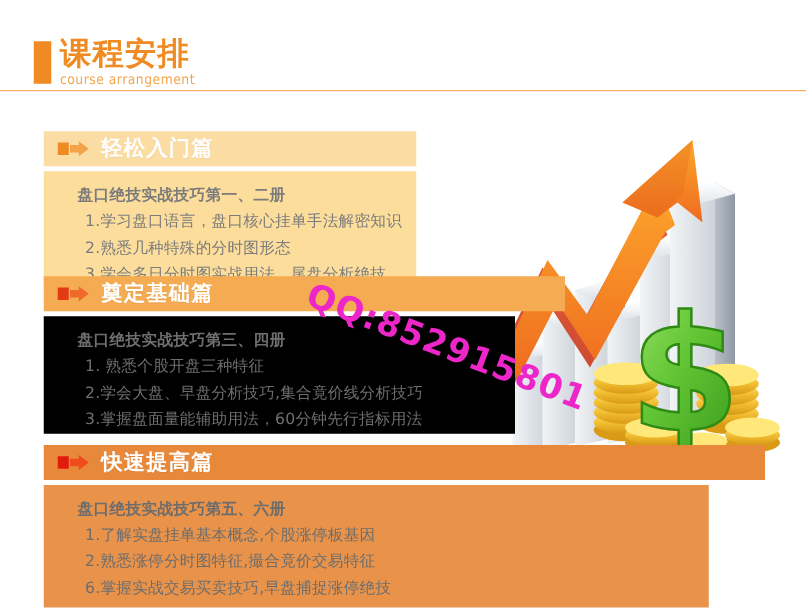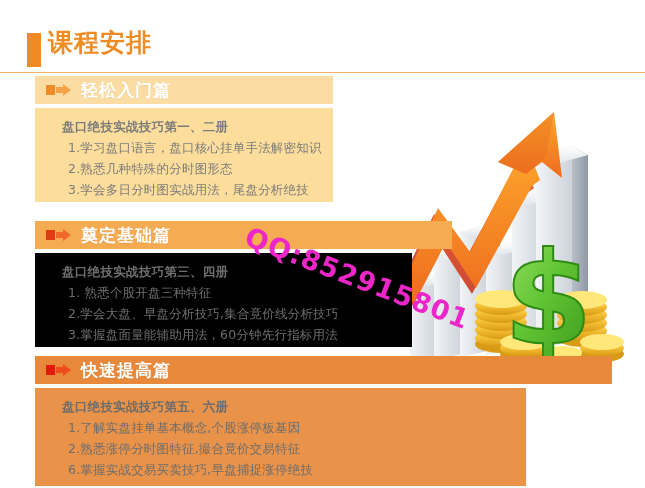--- a/index.html
+++ b/index.html
@@ -37,54 +37,55 @@
   .sec-body .lead{
     font-size:12.5px;line-height:21px;font-weight:bold;color:#6b6b6b;
     padding-left:27px;padding-top:8px;letter-spacing:.3px;
   }
   .sec-body .li{
     font-size:12.5px;line-height:21px;color:#6b6b6b;
     padding-left:33px;letter-spacing:.2px;
   }
 
   
-  #sec1{left:35px;top:76px;width:298px;}
+  #sec1{left:35px;top:105px;width:298px;}
   #sec1 .sec-bar{background:#fbdda4;width:298px;}
   #sec1 .sec-body{background:#fcdd9b;width:298px;height:94px;margin-top:4px;}
   #sec1 .lead,#sec1 .li{color:#7c7c7c;}
 
   
   #sec2{left:35px;top:221px;width:377px;}
   #sec2 .sec-bar{background:#f4ab51;width:377px;padding-left:40px;}
   #sec2 .sec-body{background:#000000;width:377px;height:94px;margin-top:4px;}
   #sec2 .lead,#sec2 .li{color:#6e6e6e;}
 
   
   #sec3{left:35px;top:356px;width:577px;}
   #sec3 .sec-bar{background:#e8883a;width:577px;}
-  #sec3 .sec-body{background:#e99249;width:491px;height:98px;margin-top:4px;}
+  #sec3 .sec-body{background:#e99249;width:532px;height:98px;margin-top:4px;}
   #sec3 .lead,#sec3 .li{color:#6d6d6d;}
 
   
   .wm{
     position:absolute;left:252px;top:221px;
     font-size:27px;font-weight:bold;color:#ec26c8;
     font-family:"DejaVu Sans","Liberation Sans",sans-serif;
     transform:rotate(21deg);transform-origin:0 0;
     white-space:nowrap;letter-spacing:1px;pointer-events:none;
   }
 </style>
 </head>
 <body>
 
 <div id="root">
 
   <div class="hdr">
     <div class="hdr-sq"></div>
     <div class="hdr-cn">课程安排</div>
+    <div class="hdr-en">course arrangement</div>
     <div class="hdr-rule"></div>
   </div>
 
   <div class="art">
     <svg width="269" height="300" viewBox="0 0 269 300" xmlns="http://www.w3.org/2000/svg">
       <defs>
         <linearGradient id="gBarL" x1="0" y1="0" x2="1" y2="0">
           <stop offset="0" stop-color="#f2f4f6"></stop>
             <stop offset="1" stop-color="#cdd3da"></stop>
         </linearGradient>

